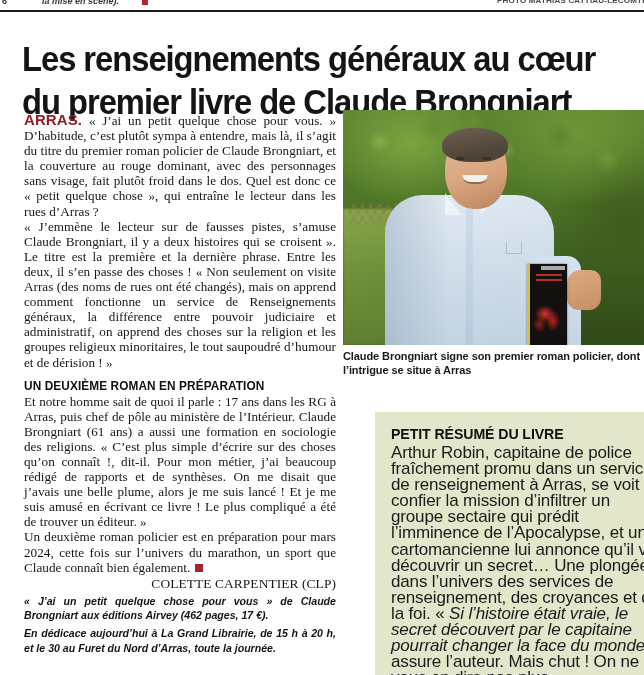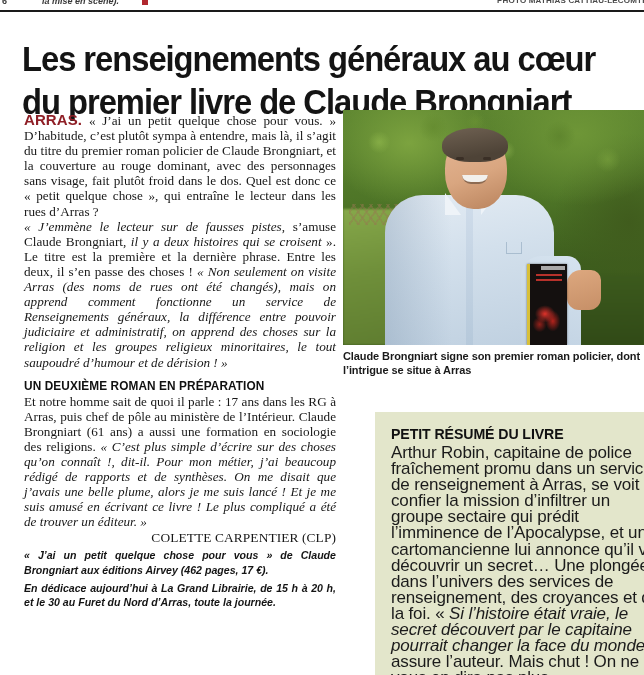--- a/index.html
+++ b/index.html
@@ -83,21 +83,21 @@
     margin: 0;
     hyphens: none;
   }
   .kicker {
     font-family: "Liberation Sans", sans-serif;
     font-weight: bold;
     font-size: 15px;
     color: #8f1f26;
     letter-spacing: .1px;
   }
-  .itl { font-style: italic; }
+  .itl { }
   .subhead {
     font-family: "Liberation Sans", sans-serif;
     font-weight: bold;
     font-size: 12.2px;
     letter-spacing: .1px;
     color: #111111;
     margin: 9px 0 1px 0;
     transform: scaleX(0.97);
     transform-origin: left center;
   }
@@ -346,20 +346,21 @@
 <div class="col-left">
 
   <p class="bodytext"><span class="kicker">ARRAS.</span> <span>« J’ai un petit quelque chose pour vous. » D’habitude, c’est plutôt sympa à entendre, mais là, il s’agit du titre du premier roman policier de Claude Brongniart, et la couverture au rouge dominant, avec des personnages sans visage, fait plutôt froid dans le dos. Quel est donc ce « petit quelque chose », qui entraîne le lecteur dans les rues d’Arras ?</span></p>
 
   <p class="bodytext"><span class="itl">« J’emmène le lecteur sur de fausses pistes</span><span>, s’amuse Claude Brongniart, </span><span class="itl">il y a deux histoires qui se croisent </span><span>». Le titre est la première et la dernière phrase. Entre les deux, il s’en passe des choses ! </span><span class="itl">« Non seulement on visite Arras (des noms de rues ont été changés), mais on apprend comment fonctionne un service de Renseignements généraux, la différence entre pouvoir judiciaire et administratif, on apprend des choses sur la religion et les groupes religieux minoritaires, le tout saupoudré d’humour et de dérision ! »</span></p>
 
   <h2 class="subhead">UN DEUXIÈME ROMAN EN PRÉPARATION</h2>
 
   <p class="bodytext"><span>Et notre homme sait de quoi il parle : 17 ans dans les RG à Arras, puis chef de pôle au ministère de l’Intérieur. Claude Brongniart (61 ans) a aussi une formation en sociologie des religions. </span><span class="itl">« C’est plus simple d’écrire sur des choses qu’on connaît !, dit-il. Pour mon métier, j’ai beaucoup rédigé de rapports et de synthèses. On me disait que j’avais une belle plume, alors je me suis lancé ! Et je me suis amusé en écrivant ce livre ! Le plus compliqué a été de trouver un éditeur. »</span></p>
 
+  <p class="bodytext"><span>Un deuxième roman policier est en préparation pour mars 2024, cette fois sur l’univers du marathon, un sport que Claude connaît bien également.</span><span class="endsquare"></span></p>
 
   <p class="byline"><span>COLETTE CARPENTIER (</span><span class="clp">CLP</span><span>)</span></p>
 
   <p class="note">« J’ai un petit quelque chose pour vous » de Claude Brongniart aux éditions Airvey (462 pages, 17 €).</p>
   <p class="note second">En dédicace aujourd’hui à La Grand Librairie, de 15 h à 20 h, et le 30 au Furet du Nord d’Arras, toute la journée.</p>
 </div>
 
 <div class="col-right">
 
   <div class="photo">

